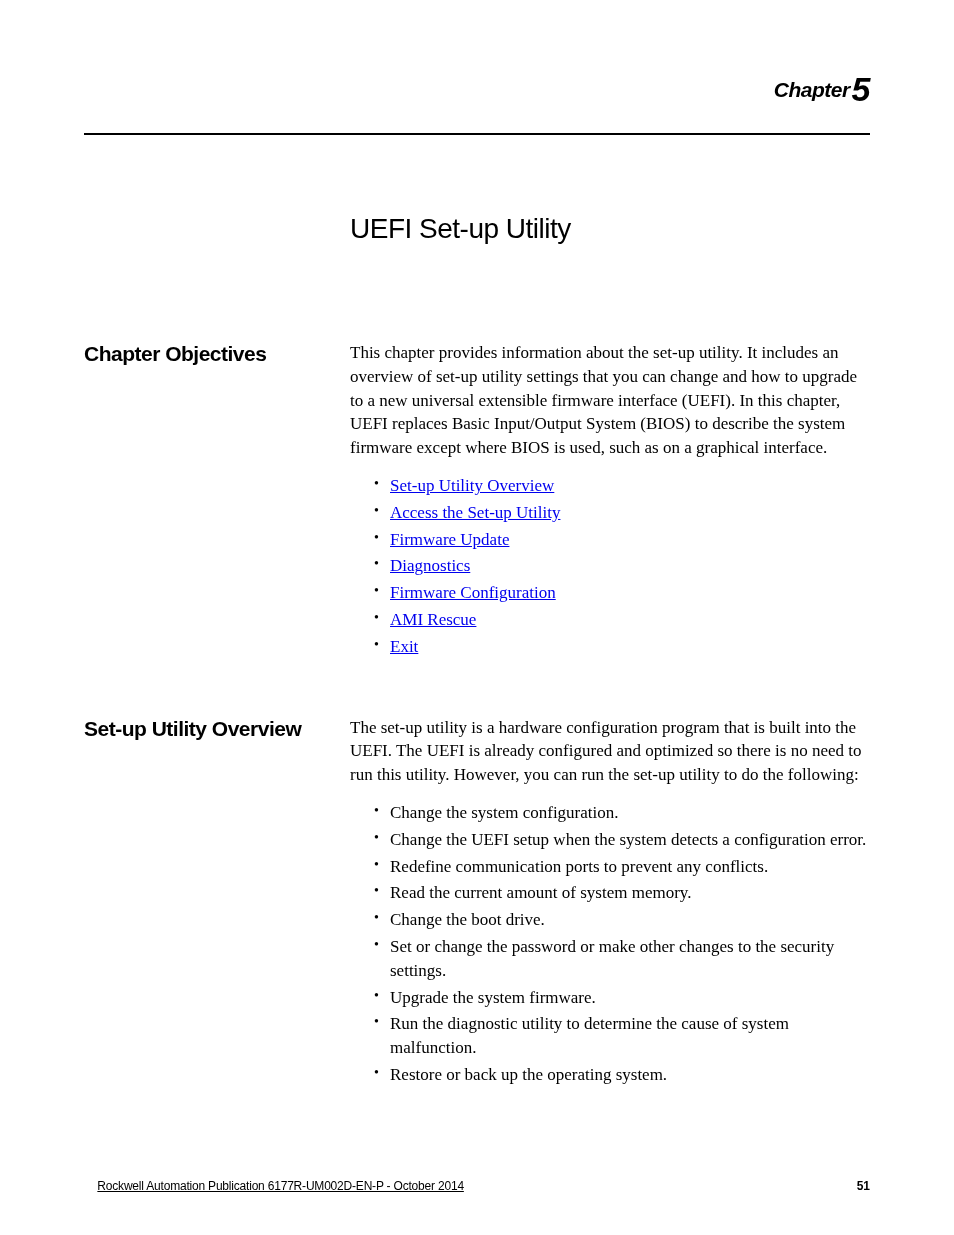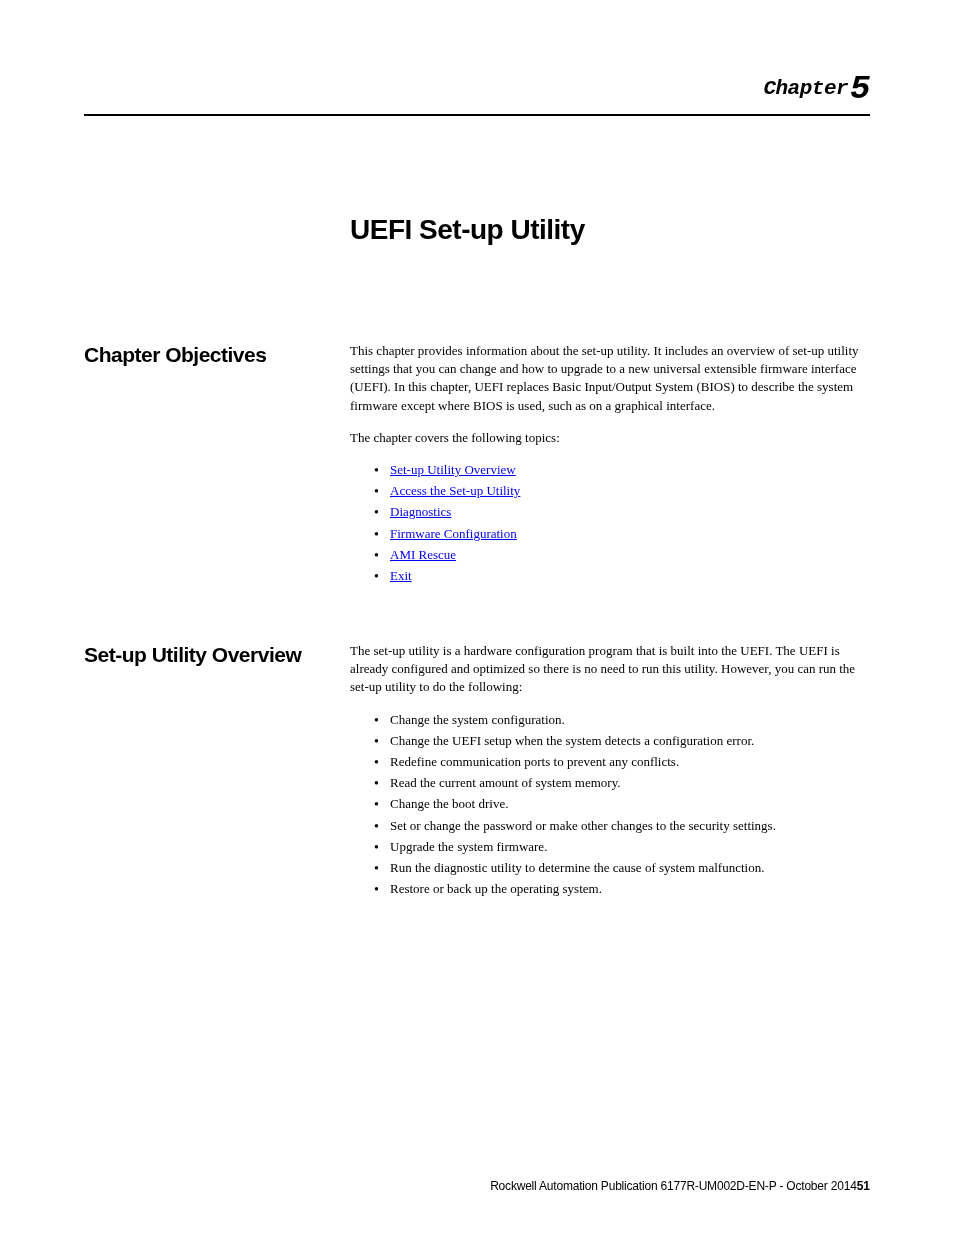--- a/index.html
+++ b/index.html
@@ -7,59 +7,59 @@
       width: 954px;
       height: 1235px;
       background: #fff;
       font-family: Georgia, 'Times New Roman', serif;
       color: #000;
       position: relative;
       padding: 70px 84px 0 84px;
     }
     .chapter-header {
       text-align: right;
-      font-family: Liberation Mono, monospace;
+      font-family: Liberation Sans, sans-serif;
       font-style: italic;
       font-weight: bold;
       font-size: 21px;
-      padding-bottom: 6px;
+      padding-bottom: 24px;
       border-bottom: 2px solid #000;
-      margin-bottom: 98px;
+      margin-bottom: 78px;
       letter-spacing: -0.5px;
     }
     .chapter-header .num {
       font-size: 34px;
       font-style: italic;
       vertical-align: -4px;
       margin-left: 2px;
     }
     .page-title {
       font-family: 'Arial Narrow', Arial, sans-serif;
-      font-weight: bold;
+      font-weight: normal;
       font-size: 28px;
       margin-left: 266px;
       margin-bottom: 96px;
       letter-spacing: -0.5px;
     }
     .section {
       display: flex;
       margin-bottom: 54px;
     }
     .section-heading {
       width: 266px;
       flex-shrink: 0;
       font-family: 'Arial Narrow', Arial, sans-serif;
       font-weight: bold;
       font-size: 21px;
       letter-spacing: -0.5px;
       line-height: 1.2;
     }
     .section-body {
       flex: 1;
-      font-size: 13px;
+      font-size: 17px;
       line-height: 1.4;
     }
     .section-body p { margin-bottom: 14px; }
     .section-body ul { list-style: none; padding-left: 24px; }
     .section-body li {
       position: relative;
       margin-bottom: 3px;
       padding-left: 16px;
     }
     .section-body li::before {
@@ -75,40 +75,40 @@
       bottom: 42px;
       left: 84px;
       right: 84px;
       display: flex;
       justify-content: space-between;
       align-items: baseline;
       font-family: 'Arial Narrow', Arial, sans-serif;
       font-size: 12px;
     }
     .footer .left-pad { visibility: hidden; }
-    .footer .pub { flex: 1; text-align: right; letter-spacing: -0.2px; }
+    .footer .pub { flex: 1; text-align: left; letter-spacing: -0.2px; text-decoration: underline; }
     .footer .page-num { font-weight: bold; font-size: 12px; }
   </style>
 </head>
 <body>
 
 <div class="chapter-header">
   <span>Chapter</span><span class="num">5</span>
 </div>
 
 <h1 class="page-title">UEFI Set-up Utility</h1>
 
 <div class="section">
   <div class="section-heading">Chapter Objectives</div>
   <div class="section-body">
     <p>This chapter provides information about the set-up utility. It includes an overview of set-up utility settings that you can change and how to upgrade to a new universal extensible firmware interface (UEFI). In this chapter, UEFI replaces Basic Input/Output System (BIOS) to describe the system firmware except where BIOS is used, such as on a graphical interface.</p>
-    <p>The chapter covers the following topics:</p>
     <ul>
       <li><span class="link">Set-up Utility Overview</span></li>
       <li><span class="link">Access the Set-up Utility</span></li>
+      <li><span class="link">Firmware Update</span></li>
       <li><span class="link">Diagnostics</span></li>
       <li><span class="link">Firmware Configuration</span></li>
       <li><span class="link">AMI Rescue</span></li>
       <li><span class="link">Exit</span></li>
     </ul>
   </div>
 </div>
 
 <div class="section">
   <div class="section-heading">Set-up Utility Overview</div>

